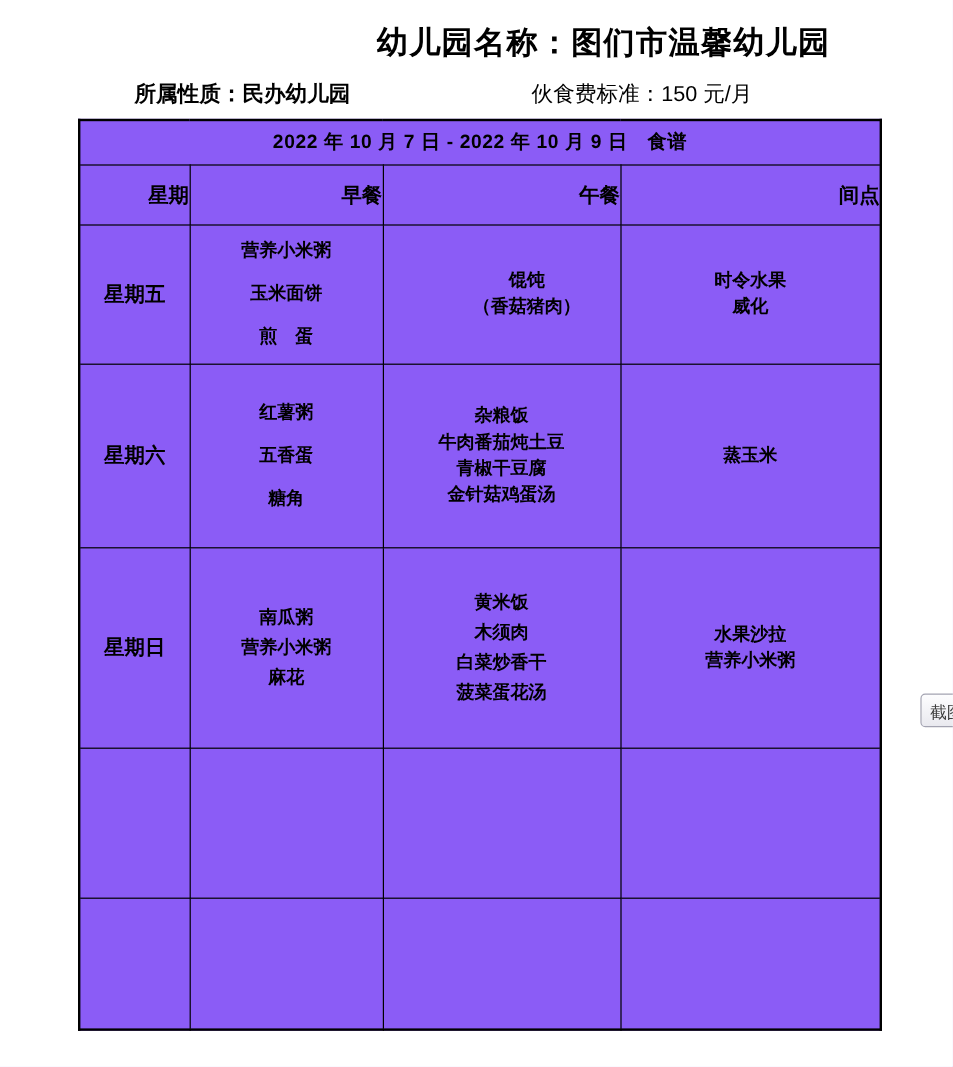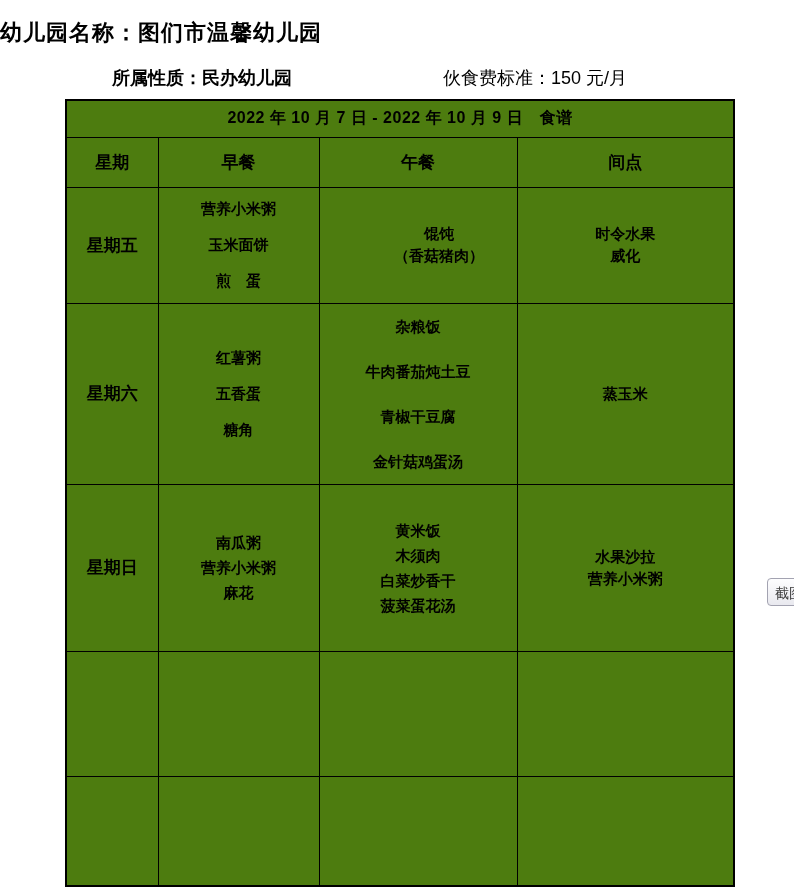--- a/index.html
+++ b/index.html
@@ -10,22 +10,22 @@
     overflow: hidden;
     position: relative;
     font-family: "Liberation Sans", "DejaVu Sans", sans-serif;
     color: #000;
   }
   .doc-title {
     position: absolute;
     top: 18px;
     left: 0;
     width: 692px;
-    text-align: left;
-    font-size: 22px;
+    text-align: right;
+    font-size: 26px;
     font-weight: 700;
     letter-spacing: 1px;
   }
   .subtitle-nature {
     position: absolute;
     top: 66px;
     left: 112px;
     font-size: 18px;
     font-weight: 700;
   }
@@ -36,36 +36,36 @@
     font-size: 18px;
     font-weight: 400;
   }
   table.menu-table {
     position: absolute;
     left: 65px;
     top: 99px;
     width: 668px;
     border-collapse: collapse;
     table-layout: fixed;
-    background: #4d7c0f;
+    background: #8b5cf6;
   }
   table.menu-table, table.menu-table td, table.menu-table th {
     border: 1px solid #000;
   }
   table.menu-table { border: 2px solid #000; }
   td.caption-cell {
     text-align: center;
     font-size: 16px;
     font-weight: 700;
     letter-spacing: 0.5px;
   }
   th.col-head {
     font-size: 17px;
     font-weight: 700;
-    text-align: center;
+    text-align: right;
     vertical-align: middle;
   }
   td.day-cell {
     font-size: 17px;
     font-weight: 700;
     text-align: center;
     vertical-align: middle;
     font-family: Liberation Serif, serif;
   }
   td.food-cell {
@@ -76,21 +76,21 @@
     white-space: pre-line;
   }
   tr.rh-caption { height: 37px; }
   tr.rh-head    { height: 50px; }
   tr.rh-r1      { height: 116px; }
   tr.rh-r2      { height: 153px; }
   tr.rh-r3      { height: 167px; }
   tr.rh-r4      { height: 125px; }
   tr.rh-r5      { height: 110px; }
   .lh-36 { line-height: 36px; }
-  .lh-33 { line-height: 45px; }
+  .lh-33 { line-height: 22px; }
   .lh-25 { line-height: 25px; }
   .lh-22 { line-height: 22px; }
   .indent-r { padding-left: 42px; }
   .screenshot-btn {
     position: absolute;
     left: 767px;
     top: 578px;
     height: 28px;
     width: 52px;
     border: 1px solid #a3a3b1;

